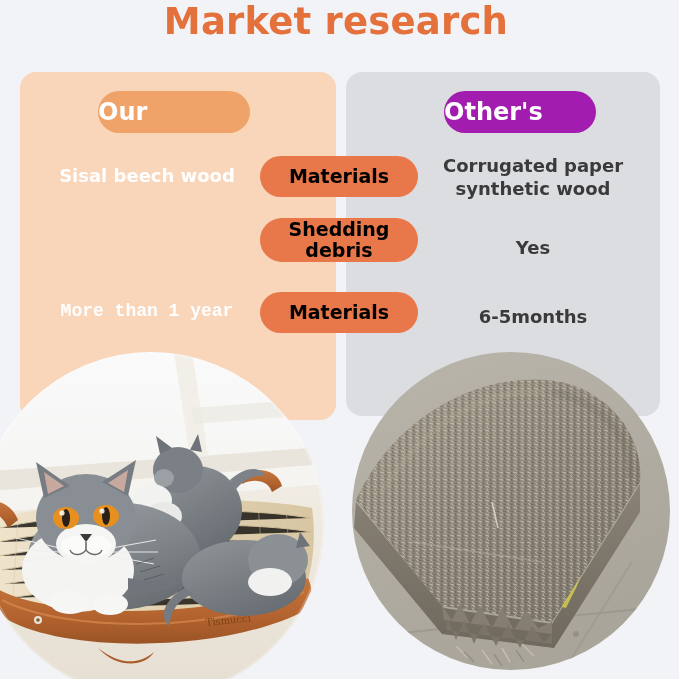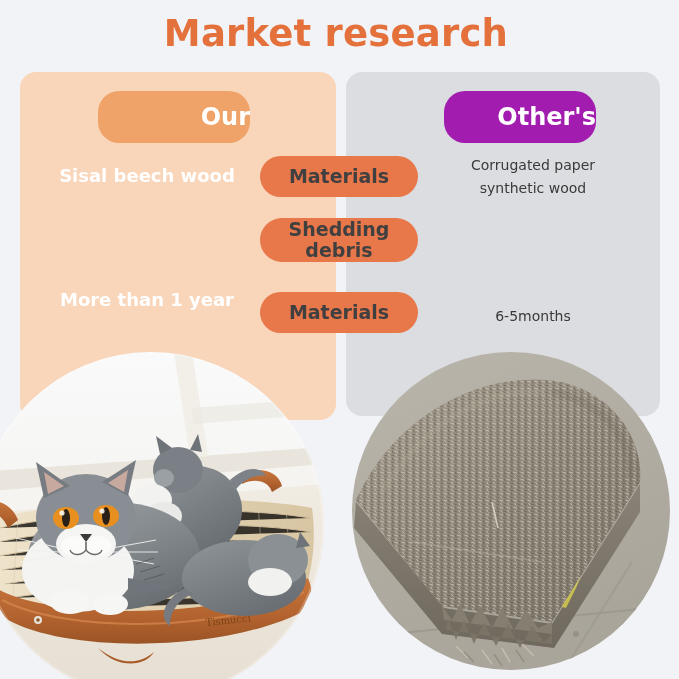--- a/index.html
+++ b/index.html
@@ -15,21 +15,21 @@
     position: relative;
     width: 679px;
     height: 679px;
     overflow: hidden;
     background: #f1f3f6;
   }
 
   
   .title {
     position: absolute;
-    top: 12px;
+    top: 0;
     left: 0;
     width: 672px;
     text-align: center;
     font-size: 37px;
     font-weight: bold;
     letter-spacing: 0.2px;
     color: #e4713c;
     font-family: "DejaVu Sans", sans-serif;
   }
 
@@ -49,25 +49,25 @@
     left: 346px;
     top: 72px;
     width: 314px;
     height: 344px;
     background: #dcdde0;
   }
 
   
   .hdr-pill {
     position: absolute;
-    height: 52px;
+    height: 42px;
     border-radius: 21px;
     display: flex;
     align-items: center;
-    justify-content: flex-end;
+    justify-content: flex-start;
     color: #ffffff;
     font-size: 24px;
     font-weight: bold;
     font-family: "DejaVu Sans", sans-serif;
   }
   .hdr-our {
     left: 98px;
     top: 91px;
     width: 152px;
     background: #f0a368;
@@ -83,21 +83,21 @@
   .feat-pill {
     position: absolute;
     left: 260px;
     width: 158px;
     background: #e8774a;
     border-radius: 26px;
     display: flex;
     align-items: center;
     justify-content: center;
     text-align: center;
-    color: #404040;
+    color: #000000;
     font-size: 19px;
     font-weight: bold;
     line-height: 21px;
     font-family: "DejaVu Sans", sans-serif;
     z-index: 4;
   }
   .feat-0 { top: 156px; height: 41px; }
   .feat-1 { top: 218px; height: 44px; }
   .feat-2 { top: 292px; height: 41px; }
 
@@ -112,28 +112,28 @@
     font-weight: bold;
     line-height: 21px;
     font-family: "DejaVu Sans", sans-serif;
   }
   .val-other {
     position: absolute;
     left: 420px;
     width: 226px;
     text-align: center;
     color: #3a3a3a;
-    font-size: 14px;
-    font-weight: normal;
+    font-size: 18px;
+    font-weight: bold;
     line-height: 23px;
     font-family: "DejaVu Sans", sans-serif;
   }
   .row-0-our   { top: 165px; }
   .row-1-our   { top: 227px; }
-  .row-2-our   { top: 289px; }
+  .row-2-our   { top: 301px; font-family: Liberation Mono, monospace; }
   .row-0-other { top: 154px; }
   .row-1-other { top: 236px; }
   .row-2-other { top: 305px; }
 
   
   .photo {
     position: absolute;
     border-radius: 50%;
     overflow: hidden;
     z-index: 6;
@@ -166,20 +166,21 @@
     <span>Shedding<br>debris</span>
   </div>
   <div class="feat-pill feat-2">
     <span>Materials</span>
   </div>
 
   <div class="val-our row-0-our">Sisal beech wood</div>
   <div class="val-our row-2-our">More than 1 year</div>
 
   <div class="val-other row-0-other">Corrugated paper<br>synthetic wood</div>
+  <div class="val-other row-1-other">Yes</div>
   <div class="val-other row-2-other">6-5months</div>
 
   <div class="photo photo-left">
     <svg viewBox="0 0 346 346" xmlns="http://www.w3.org/2000/svg">
       <defs>
         <linearGradient id="wall" x1="0" y1="0" x2="0" y2="1">
           <stop offset="0%" stop-color="#fafafa"></stop>
           <stop offset="100%" stop-color="#ededea"></stop>
         </linearGradient>
         <linearGradient id="floor" x1="0" y1="0" x2="0" y2="1">

